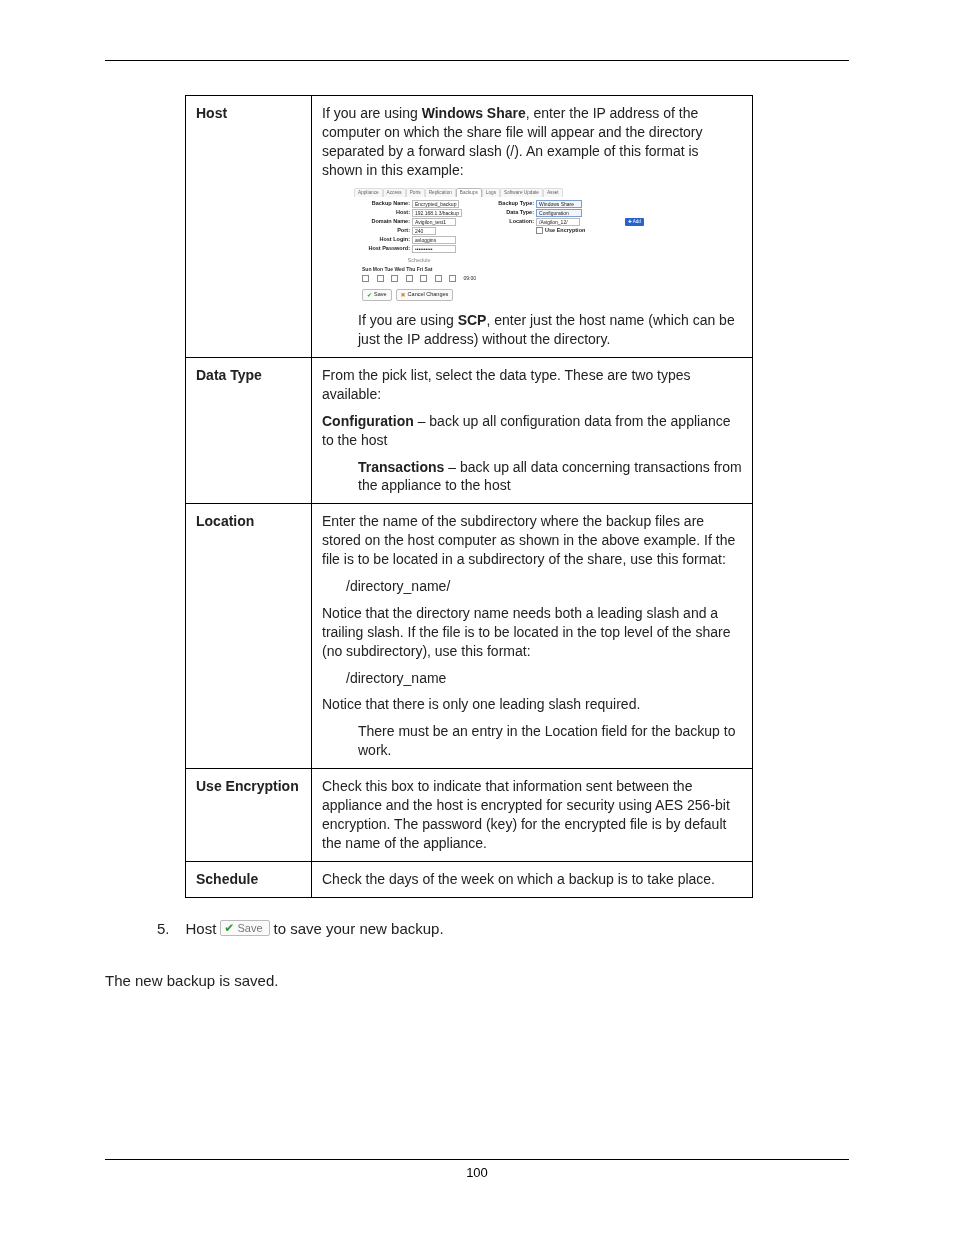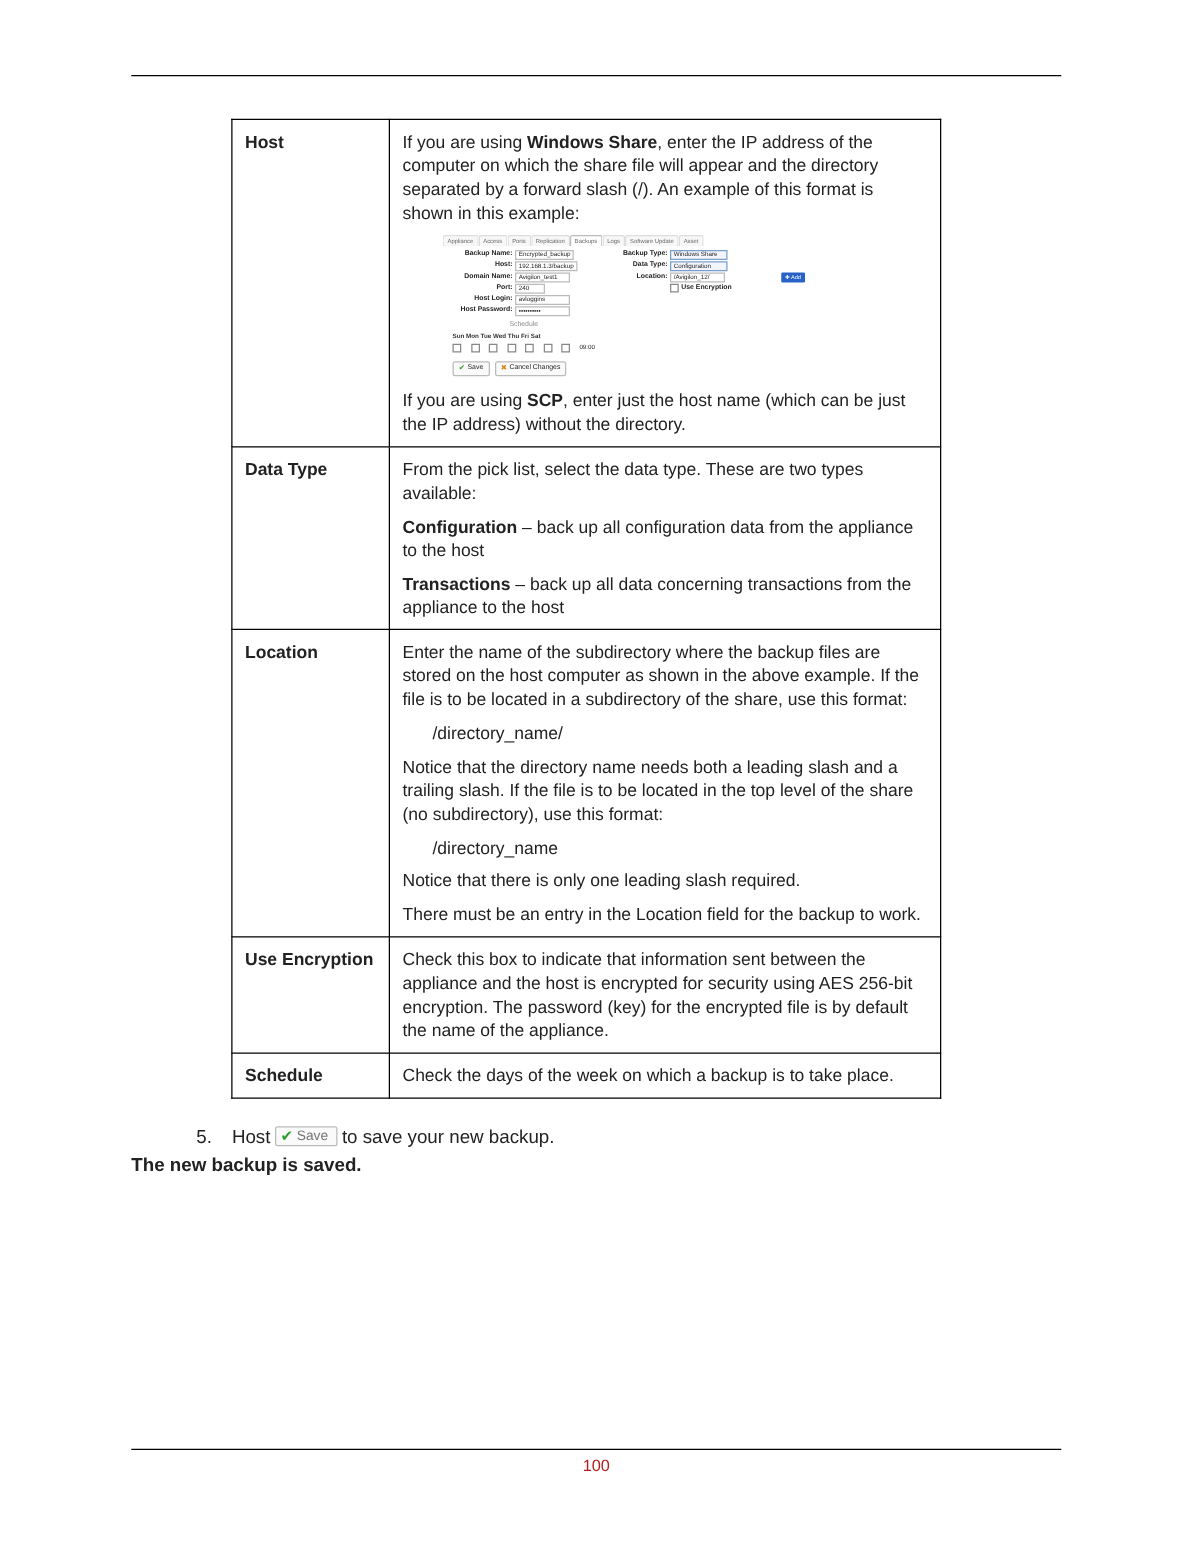--- a/index.html
+++ b/index.html
@@ -31,21 +31,21 @@
   bottom: 75px;
   border-top: 1px solid #000;
 }
 .page-number {
   position: absolute;
   left: 0;
   right: 0;
   bottom: 55px;
   text-align: center;
   font-size: 13px;
-  color: #b91c1c;
+  color: #000000;
 }
 .content {
   position: absolute;
   top: 95px;
   left: 105px;
   right: 105px;
 }
 .doc-table {
   border-collapse: collapse;
   width: 568px;
@@ -61,20 +61,21 @@
 }
 .doc-table td.label {
   width: 105px;
   font-weight: bold;
 }
 .doc-table p {
   margin: 0 0 8px 0;
 }
 .doc-table p:last-child {
   margin-bottom: 0;
+  margin-left: 36px;
 }
 .indent {
   margin-left: 24px !important;
 }
 .mini-ui {
   width: 285px;
   margin: 6px 0 10px 40px;
 }
 .mini-tabs {
   display: flex;
@@ -213,23 +214,22 @@
   align-items: center;
   gap: 3px;
   background: #fafafa;
 }
 .save-btn-inline .ck {
   color: #2a9d2a;
   font-size: 12px;
   line-height: 1;
 }
 .final-line {
-  margin-top: 6px;
+  margin-top: 35px;
   font-size: 15px;
-  font-weight: bold;
 }
 </style>
 </head>
 <body>
 
 <div class="page">
   <div class="header-rule"></div>
 
   <div class="content">
 

